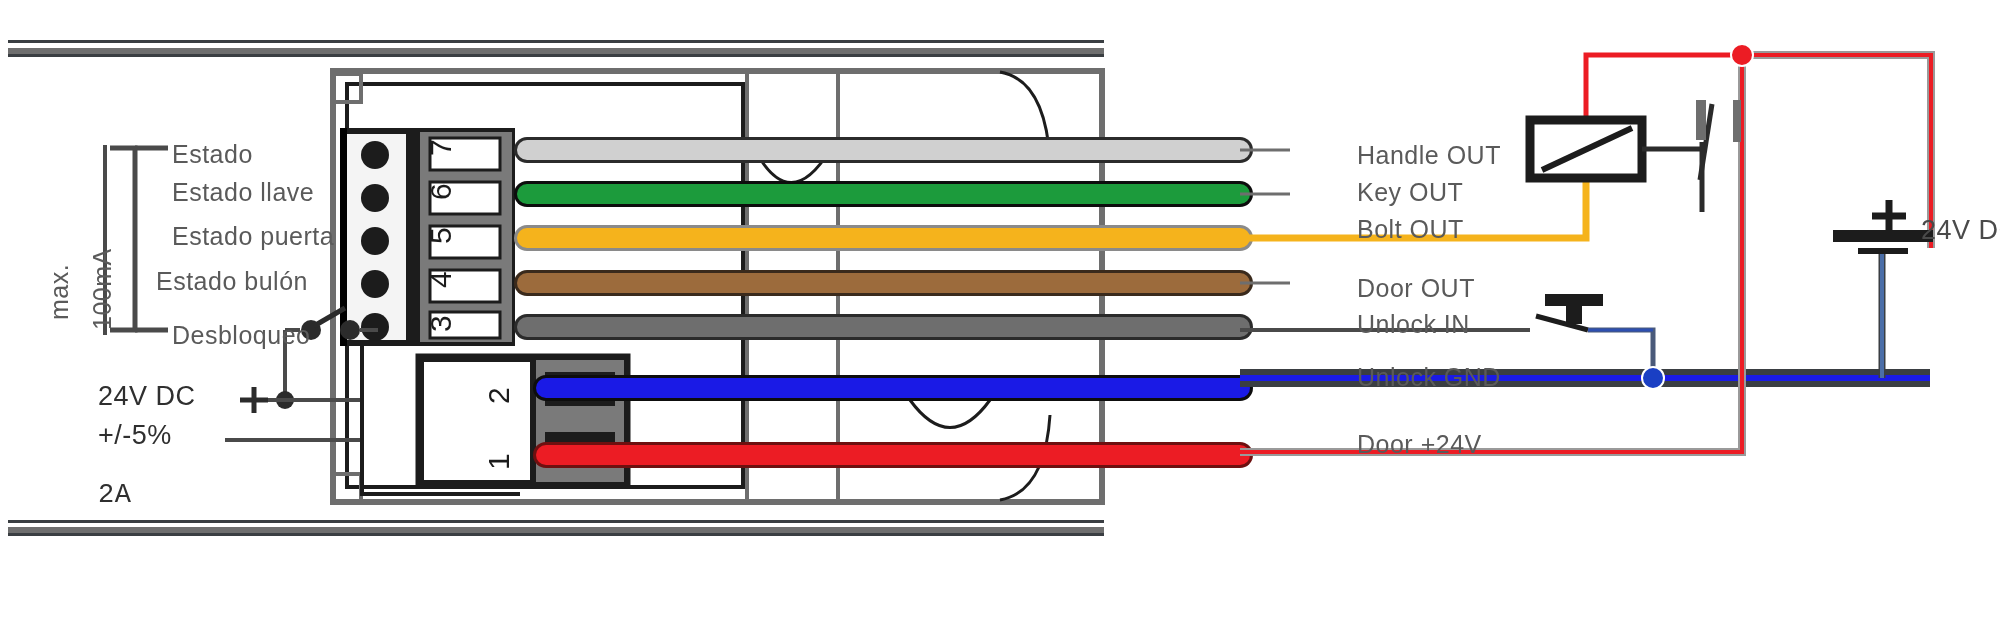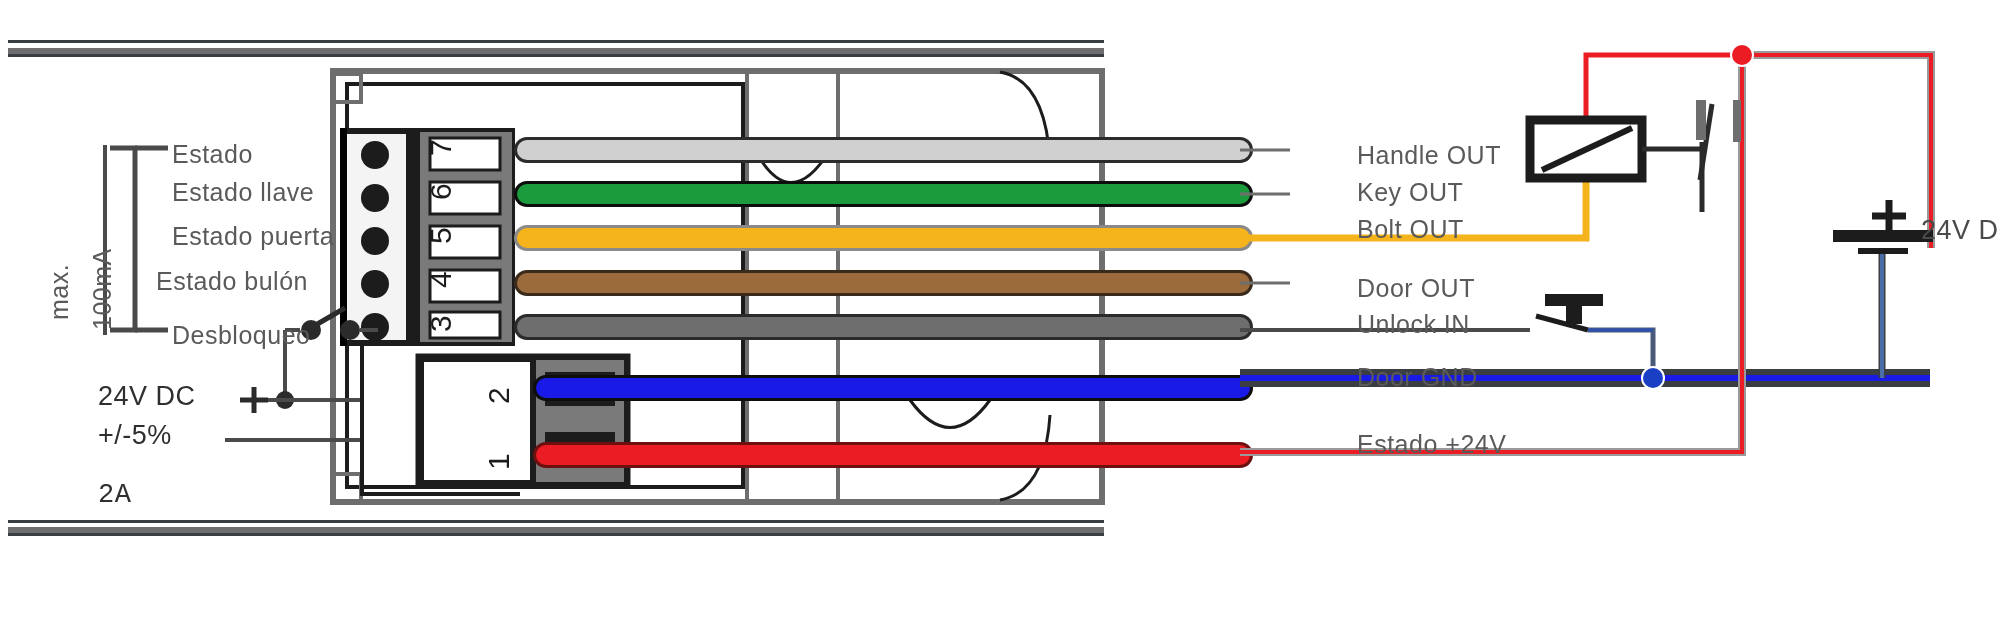--- a/index.html
+++ b/index.html
@@ -247,18 +247,18 @@
   <div class="termnum" style="left:424px; top:332px;">3</div>
 
   <div class="termnum" style="left:482px; top:404px;">2</div>
   <div class="termnum" style="left:482px; top:470px;">1</div>
 
   <div class="lbl lbl-en" style="left:1313px; top:141px;">Handle OUT</div>
   <div class="lbl lbl-en" style="left:1313px; top:178px;">Key OUT</div>
   <div class="lbl lbl-en" style="left:1313px; top:215px;">Bolt OUT</div>
   <div class="lbl lbl-en" style="left:1313px; top:274px;">Door OUT</div>
   <div class="lbl lbl-en" style="left:1313px; top:310px;">Unlock IN</div>
-  <div class="lbl lbl-en" style="left:1313px; top:363px;">Door GND</div>
-  <div class="lbl lbl-en" style="left:1313px; top:430px;">Estado +24V</div>
+  <div class="lbl lbl-en" style="left:1313px; top:363px;">Unlock GND</div>
+  <div class="lbl lbl-en" style="left:1313px; top:430px;">Door +24V</div>
 
   <div class="lbl lbl-bat" style="left:1921px; top:215px;">24V DC</div>
 
 </div>
 
 </body></html>

